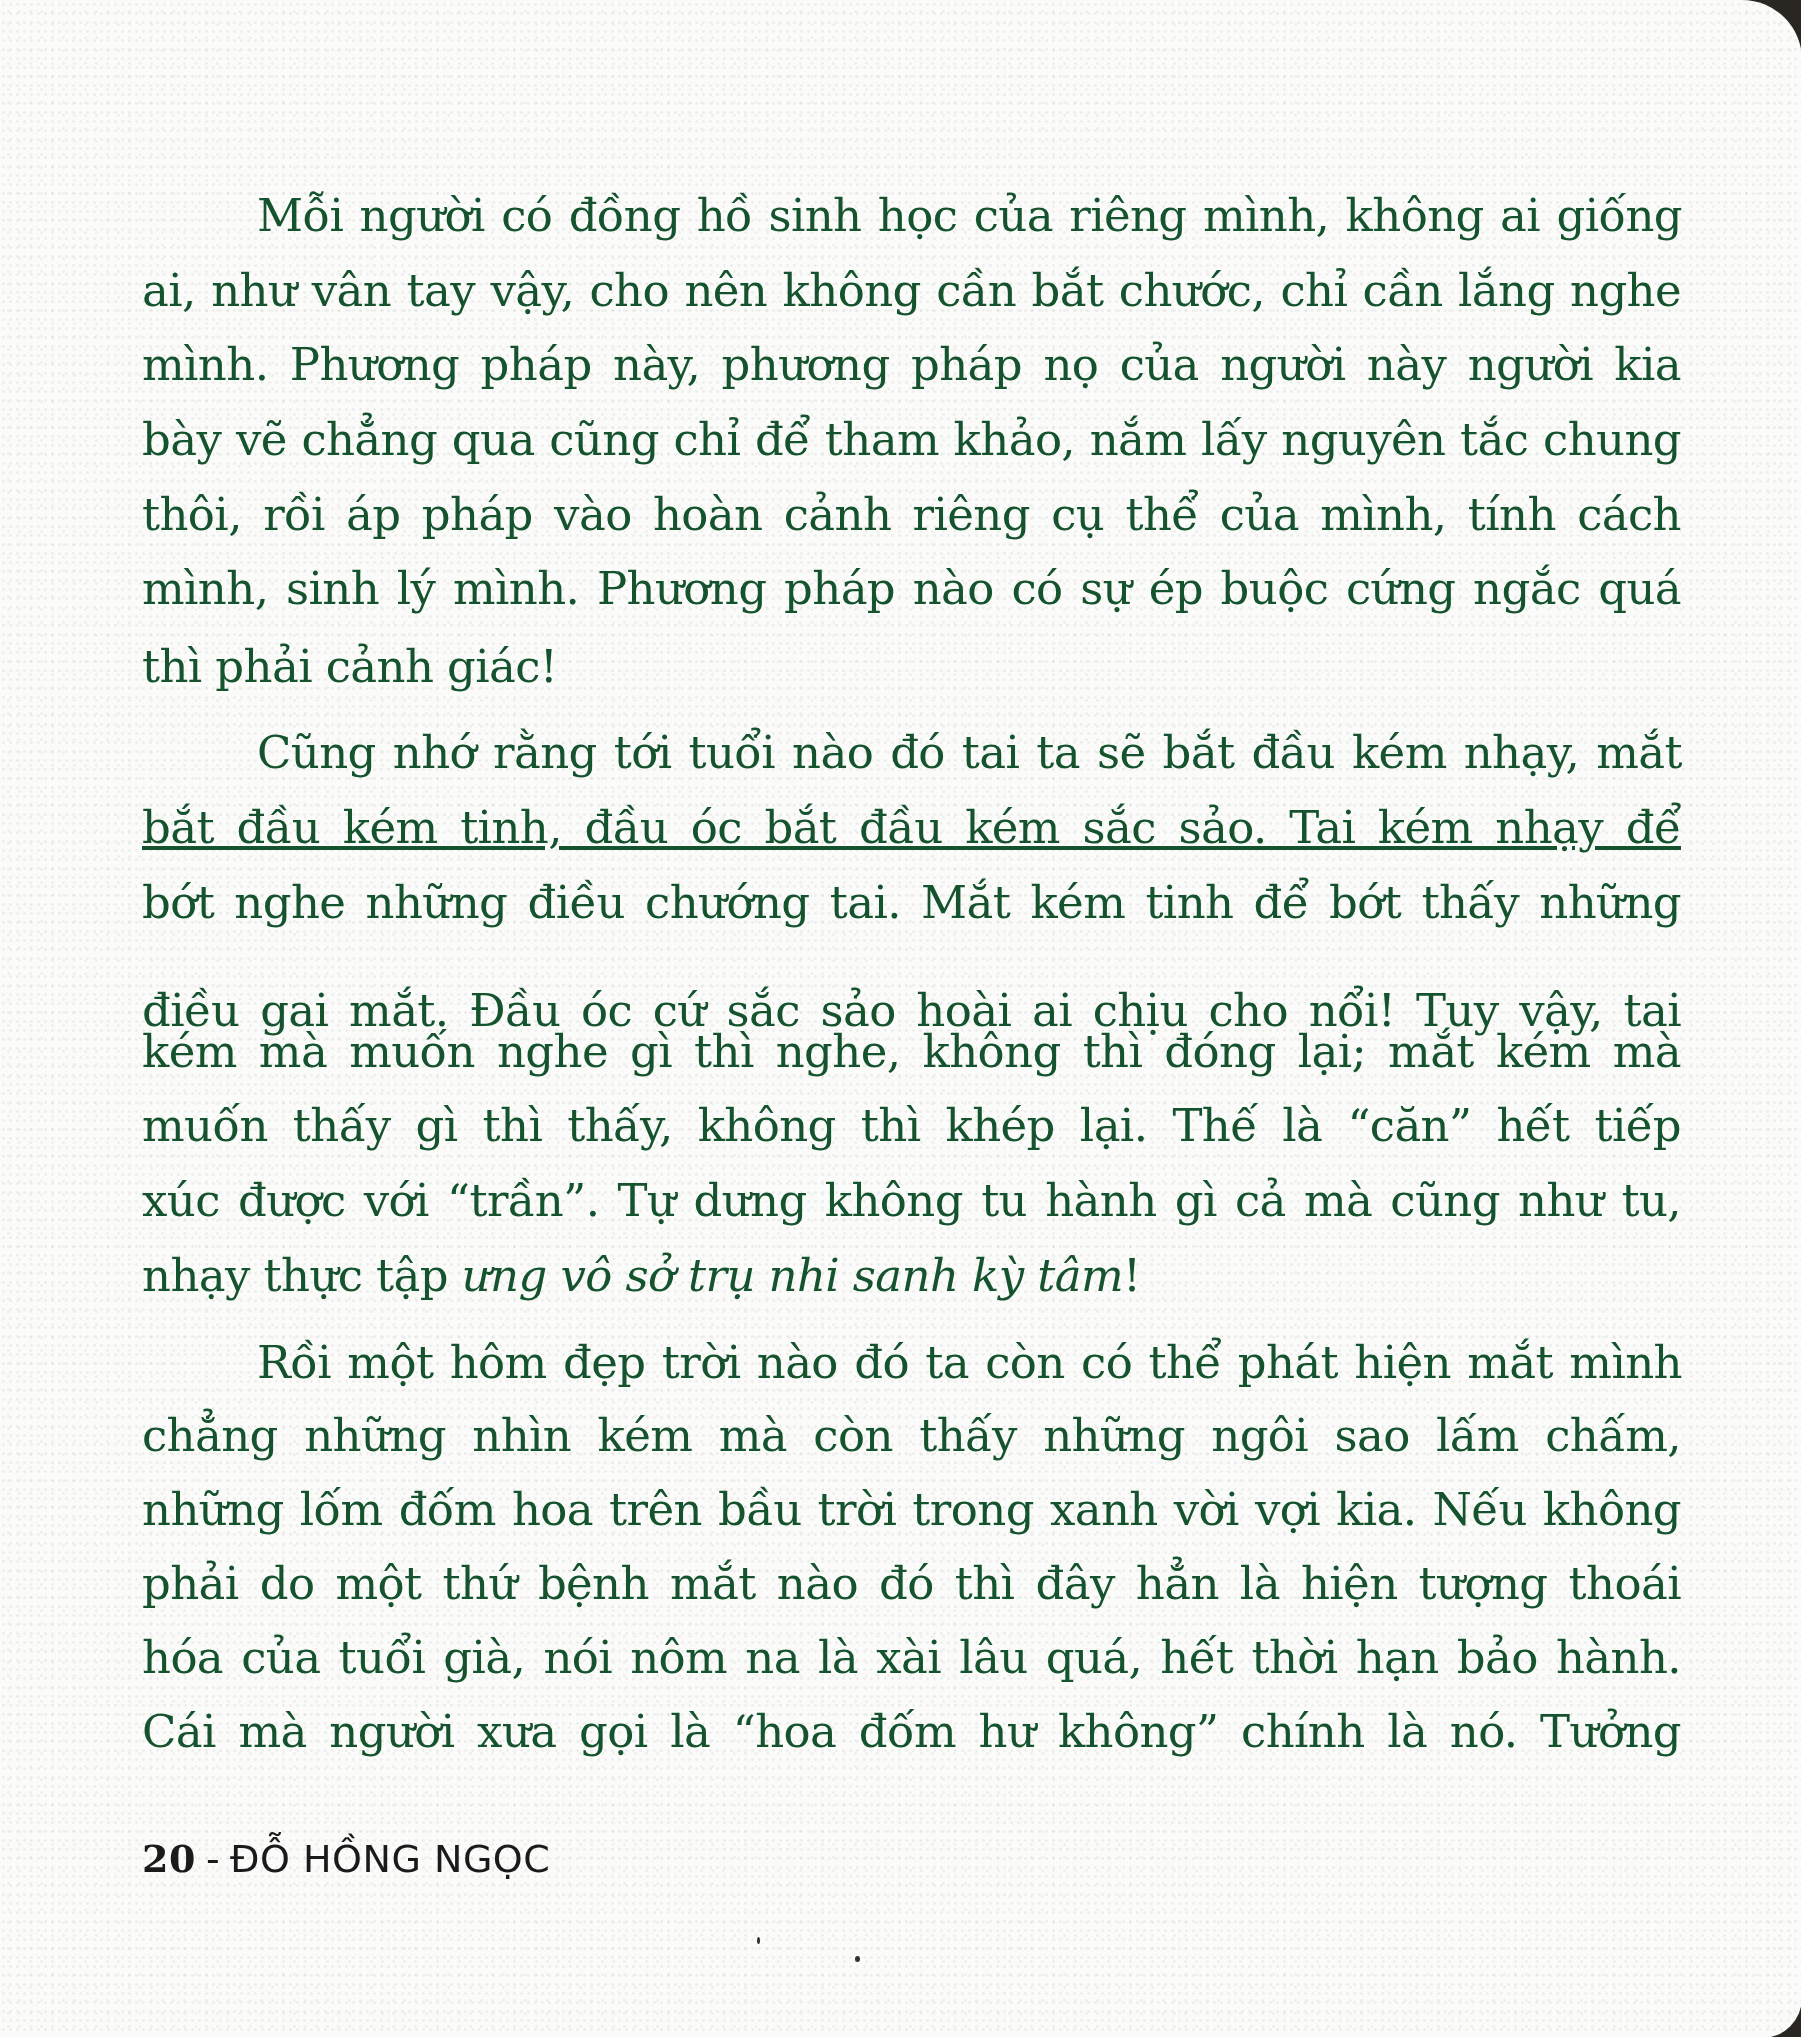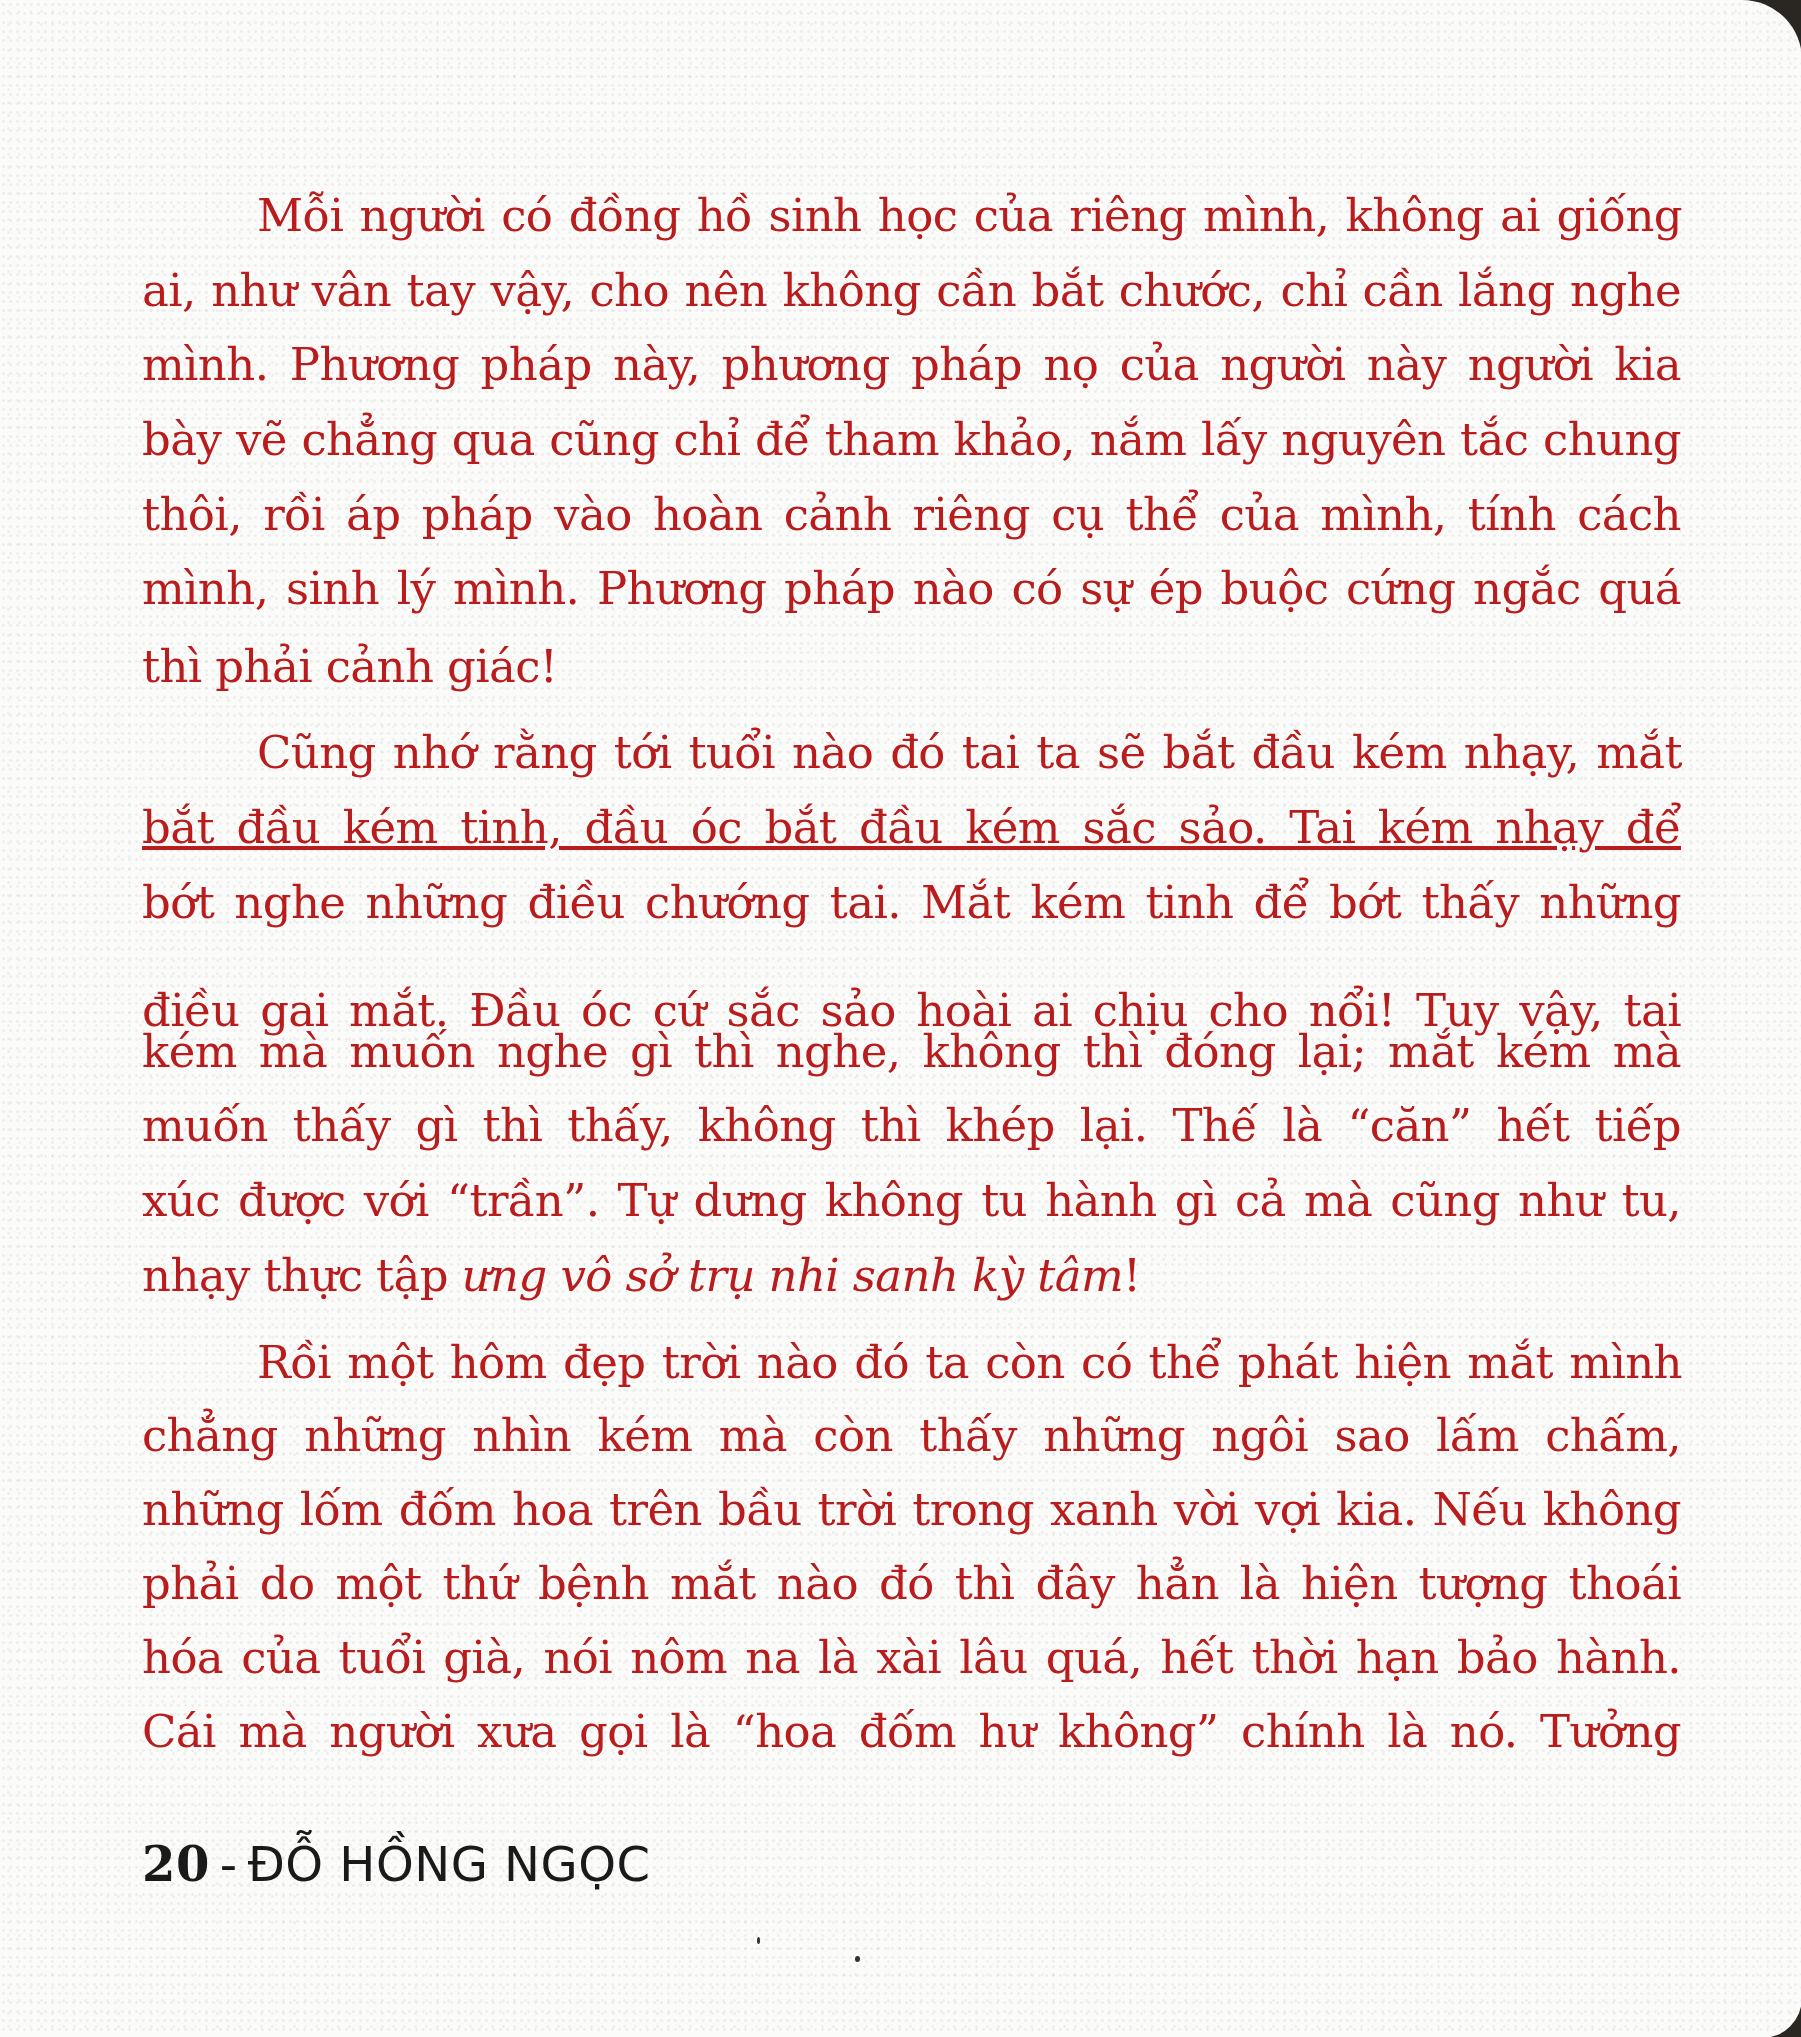--- a/index.html
+++ b/index.html
@@ -20,32 +20,32 @@
       radial-gradient(rgba(120,120,120,0.10) 1px, transparent 1.4px),
       radial-gradient(rgba(90,90,90,0.07) 1px, transparent 1.6px);
     background-size: 7px 9px, 11px 13px;
     background-position: 0 0, 3px 5px;
     pointer-events: none;
   }
   .line {
     position: absolute; left: 142px; width: 1539px;
     height: 60px; line-height: 60px;
     font-family: "DejaVu Serif", "Liberation Serif", serif;
-    font-size: 45px; color: #b91c1c;
+    font-size: 45px; color: #14532d;
     white-space: nowrap;
     text-align: justify; text-align-last: justify;
     letter-spacing: -0.6px;
   }
   .line.indent { left: 257px; width: 1425px; }
   .line.last { text-align: left; text-align-last: left; }
   .line em { font-style: italic; }
   .footer {
     position: absolute; left: 142px; top: 1836px;
     font-family: "DejaVu Sans", "Liberation Sans", sans-serif;
-    font-size: 48px; color: #1a1a1a; letter-spacing: 0.5px;
+    font-size: 38px; color: #1a1a1a; letter-spacing: 0.5px;
   }
   .footer .num { font-family: "DejaVu Serif", serif; font-weight: bold; }
   .footer .sep { margin: 0 10px; }
   .speck { position: absolute; background: #333; border-radius: 50%; }
 </style>
 </head>
 <body>
 
 <div class="page">
   <div class="grain"></div>

